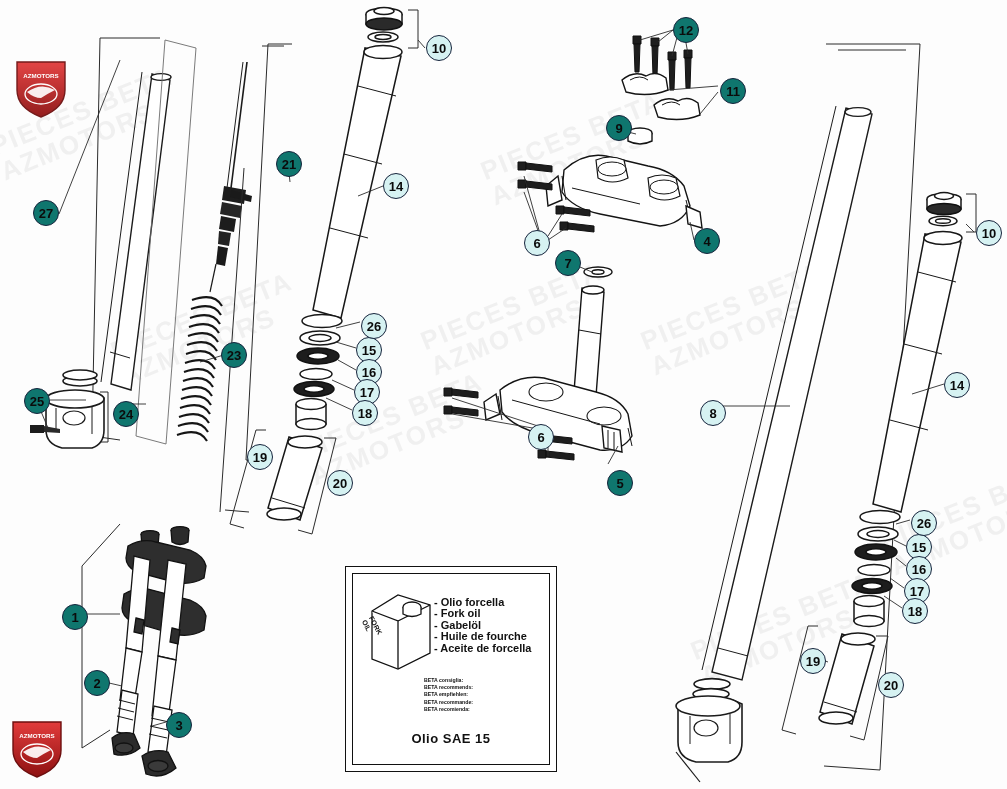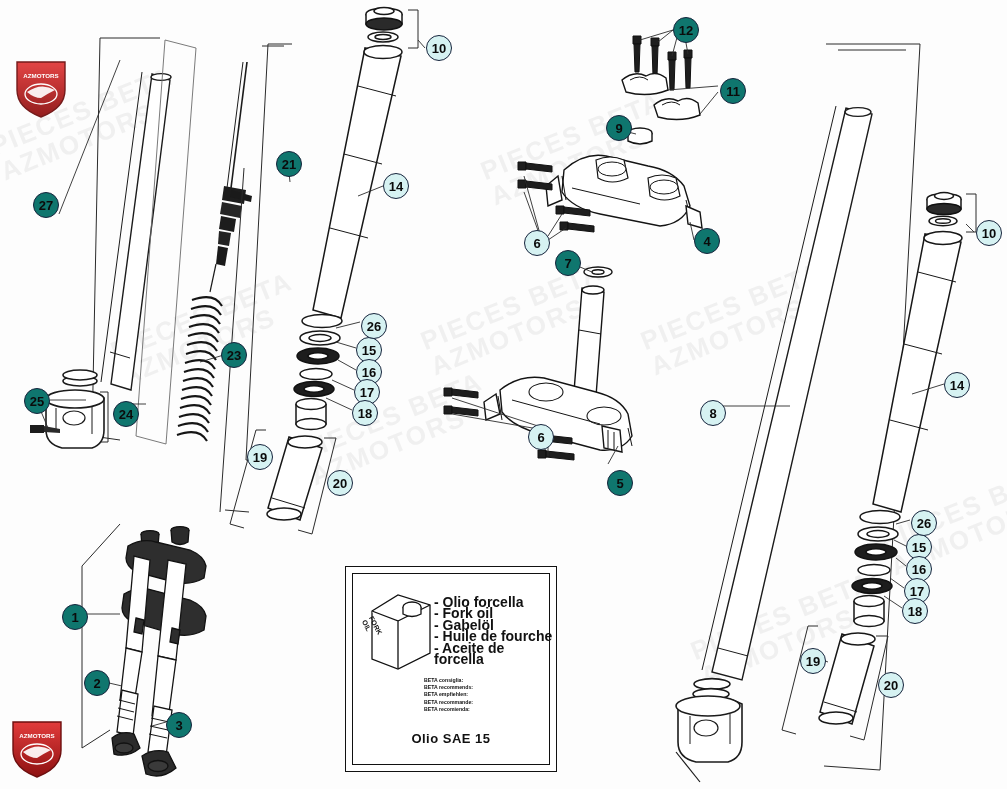--- a/index.html
+++ b/index.html
@@ -20,21 +20,21 @@
        font-family:"Liberation Sans",sans-serif;z-index:40;}
   .cal.y{background:#0f766e;}
   .cal.c{background:#d6f2f2;}
 
   
   #oilbox{position:absolute;left:345px;top:566px;width:212px;height:206px;
           background:#ffffff;border:1.5px solid #111;box-sizing:border-box;z-index:50;}
   #oilbox .inner{position:absolute;left:6px;top:6px;right:6px;bottom:6px;
           border:1.2px solid #111;box-sizing:border-box;}
   .canwrap{position:absolute;left:22px;top:22px;width:62px;height:78px;}
-  .oil-lines{position:absolute;left:88px;top:30px;font-size:14px;line-height:11.4px;
+  .oil-lines{position:absolute;left:88px;top:30px;font-size:11px;line-height:11.4px;
              color:#111;font-weight:600;font-family:"Liberation Sans",sans-serif;}
   .oil-rec{position:absolute;left:78px;top:110px;font-size:5.2px;line-height:7.2px;
            color:#111;font-weight:700;font-family:"Liberation Sans",sans-serif;}
   .oil-sae{position:absolute;left:0;right:0;top:164px;text-align:center;
            font-size:13px;font-weight:700;color:#111;letter-spacing:.5px;
            font-family:"Liberation Sans",sans-serif;}
   .forkoil-txt{position:absolute;left:6px;top:26px;font-size:7px;font-weight:700;
                color:#111;transform:rotate(62deg);transform-origin:left top;
                line-height:8px;font-family:"Liberation Sans",sans-serif;}
 
@@ -529,21 +529,21 @@
       </div>
       <div class="cal y" style="left: 24px; top: 388px; text-align: center;">
         <span>25</span>
       </div>
       <div class="cal c" style="left: 361px; top: 313px;">
         <span>26</span>
       </div>
       <div class="cal c" style="left: 911px; top: 510px;">
         <span>26</span>
       </div>
-      <div class="cal y" style="left: 33px; top: 192px;">
+      <div class="cal y" style="left: 33px; top: 200px;">
         <span>27</span>
       </div>
     </div>
 
   <div id="oilbox">
     <div class="inner"></div>
 
     <div class="canwrap">
       <svg width="70" height="86" viewBox="0 0 70 86">
         <g stroke="#111" stroke-width="1.3" fill="#fff">

